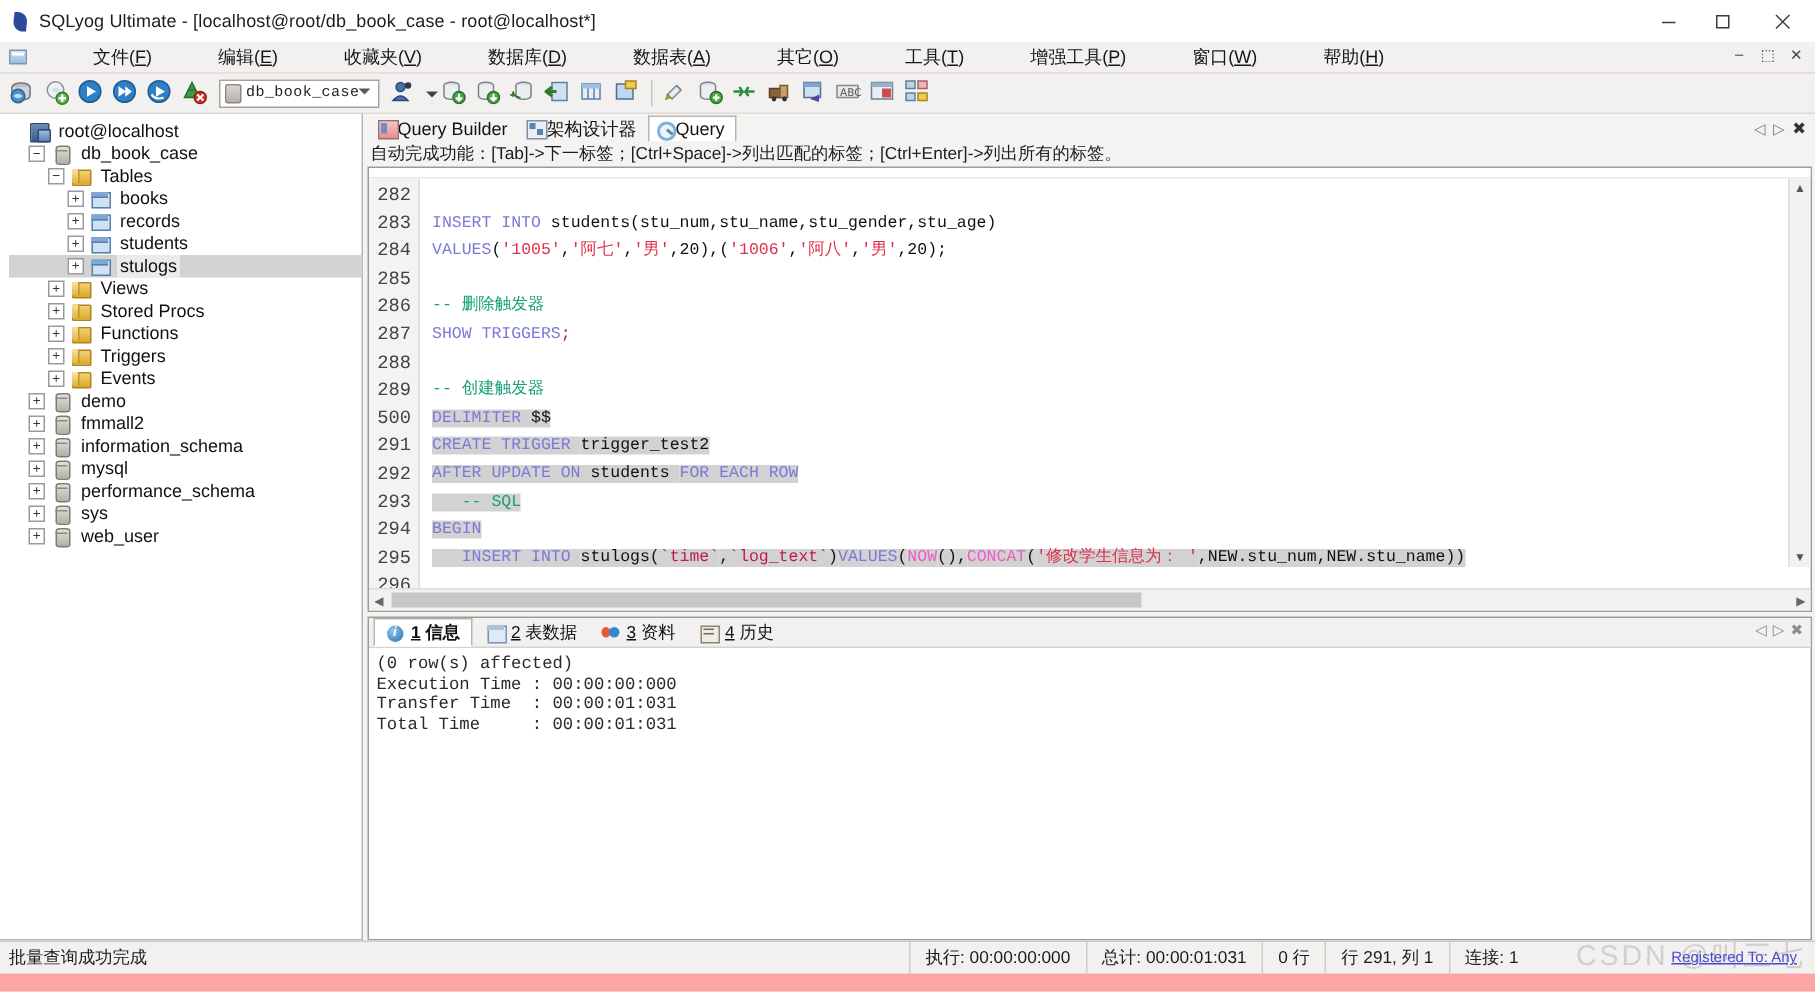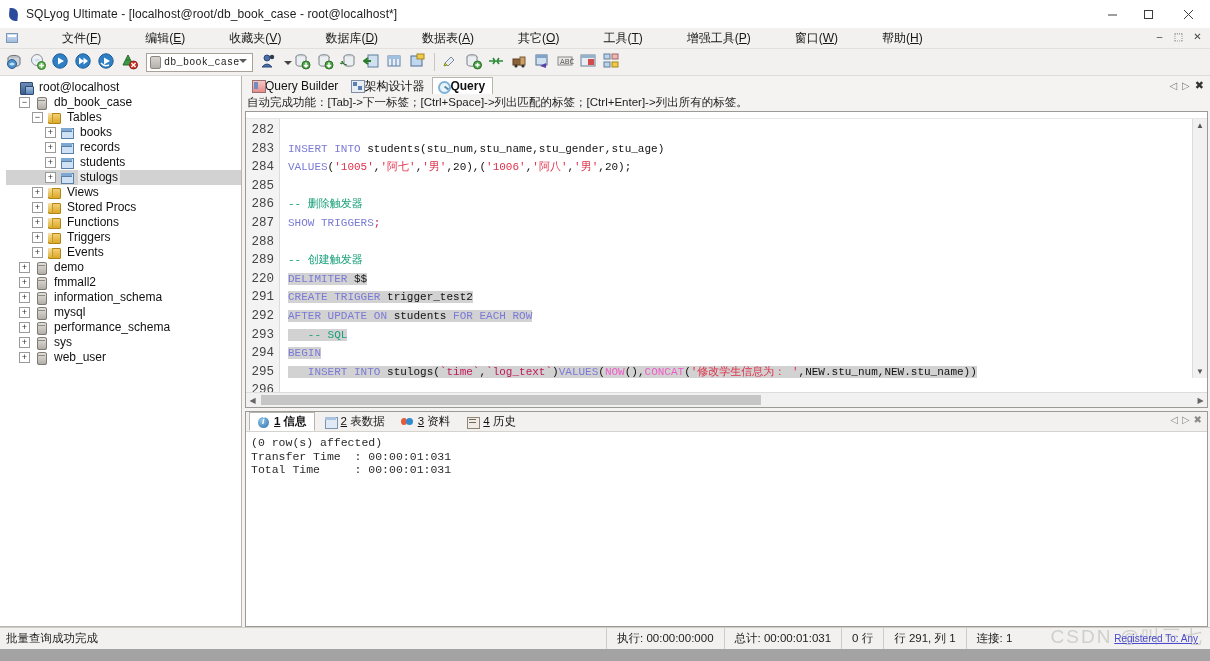--- a/index.html
+++ b/index.html
@@ -3,21 +3,21 @@
 <meta charset="utf-8">
 <style>
   html,body{margin:0;padding:0;}
   body{
     width:1210px;height:661px;overflow:hidden;
     background:#f0f0ef;
     font-family:"Liberation Sans", sans-serif;
     font-size:12px;color:#111;
     -webkit-font-smoothing:none;
   }
-  .app{position:relative;width:1210px;height:661px;background:#a3a3a3;}
+  .app{position:relative;width:1210px;height:661px;background:#fca5a5;}
 
   
   .titlebar{height:28px;background:#ffffff;display:flex;align-items:center;padding-left:6px;position:relative;}
   .title-icon{width:15px;height:15px;margin-right:5px;position:relative;flex:none;}
   .title-icon::before{
     content:"";position:absolute;left:3px;top:1px;width:9px;height:13px;
     background:#2b4a9b;border-radius:0 7px 0 7px;transform:skewX(-6deg);
   }
   .title-text{font-size:12px;color:#1d1d1d;letter-spacing:.1px;}
   .win-btns{position:absolute;right:0;top:0;height:28px;display:flex;}
@@ -69,21 +69,21 @@
   .ic-table::before{content:"";position:absolute;left:1px;top:2px;width:11px;height:9px;background:#cfe2f5;border:1px solid #5c7fa6;}
   .ic-table::after{content:"";position:absolute;left:1px;top:2px;width:11px;height:3px;background:#7ea8d4;border-bottom:1px solid #5c7fa6;}
   .node .lbl{padding:0 2px;}
   .node.sel .lbl{background:#ebebeb;}
 
   .content{flex:1;display:flex;flex-direction:column;background:#f4f3f1;position:relative;}
 
   
   .tabstrip{height:18px;display:flex;align-items:flex-end;padding-left:5px;background:#f4f3f1;position:relative;}
   .tab{height:16px;display:flex;align-items:center;padding:0 7px 0 4px;font-size:12px;color:#111;gap:0;border:1px solid transparent;border-bottom:none;}
-  .tab.active{background:#fff;border-color:#b8b4ae;font-weight:bold;}
+  .tab.active{background:#fff;border-color:#b8b4ae;font-weight:normal;}
   .tabicon{width:13px;height:12px;position:relative;flex:none;}
   .ti-qb::before{content:"";position:absolute;left:0;top:0;width:12px;height:11px;background:
      linear-gradient(#f7c6c6,#e78d8d);border:1px solid #9a6f6f;}
   .ti-qb::after{content:"";position:absolute;left:2px;top:2px;width:4px;height:7px;background:#6d8fc0;}
   .ti-sd::before{content:"";position:absolute;left:0;top:0;width:12px;height:11px;background:#e9eef5;border:1px solid #7f8fa5;}
   .ti-sd::after{content:"";position:absolute;left:2px;top:2px;width:4px;height:4px;background:#5a7fb5;box-shadow:5px 4px 0 0 #5a7fb5;}
   .ti-q::before{content:"";position:absolute;left:1px;top:1px;width:9px;height:9px;border:2px solid #7fb2d8;border-radius:50%;background:#eaf5fb;}
   .ti-q::after{content:"";position:absolute;left:7px;top:7px;width:5px;height:2px;background:#5a8ca8;transform:rotate(40deg);}
   .tabstrip-right{position:absolute;right:6px;bottom:2px;display:flex;gap:5px;align-items:center;color:#7a7a7a;font-size:10px;}
 
@@ -483,21 +483,21 @@
         <div class="editor-body">
           <div class="gutter" id="gutter">
               <div>282</div>
               <div>283</div>
               <div>284</div>
               <div>285</div>
               <div>286</div>
               <div>287</div>
               <div>288</div>
               <div>289</div>
-              <div>220</div>
+              <div>500</div>
               <div>291</div>
               <div>292</div>
               <div>293</div>
               <div>294</div>
               <div>295</div>
               <div>296</div>
             </div>
           <div class="code" id="code">
               <div class="ln">&nbsp;</div>
               <div class="ln"><span class="kw">INSERT INTO </span><span class="">students(stu_num,stu_name,stu_gender,stu_age)</span></div>
@@ -546,20 +546,21 @@
               <span><u>4</u> 历史</span>
             </div>
             <div class="res-right-btns">
               <span>◁</span>
               <span>▷</span>
               <span>✖</span>
             </div>
           </div>
         <div class="res-body" id="resbody">
             <div>(0 row(s) affected)</div>
+            <div>Execution Time : 00:00:00:000</div>
             <div>Transfer Time  : 00:00:01:031</div>
             <div>Total Time     : 00:00:01:031</div>
           </div>
       </div>
 
     </div>
   </div>
 
   <div class="statusbar">
     <span class="sb-left">批量查询成功完成</span>

